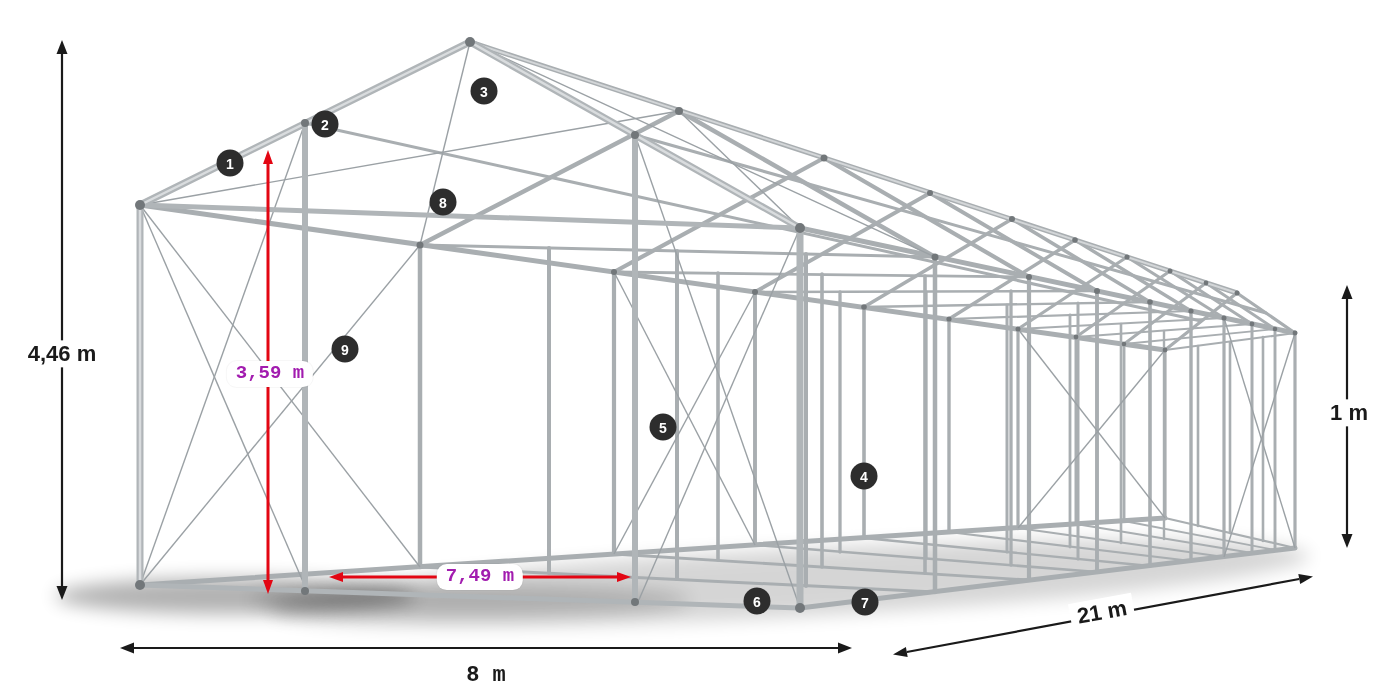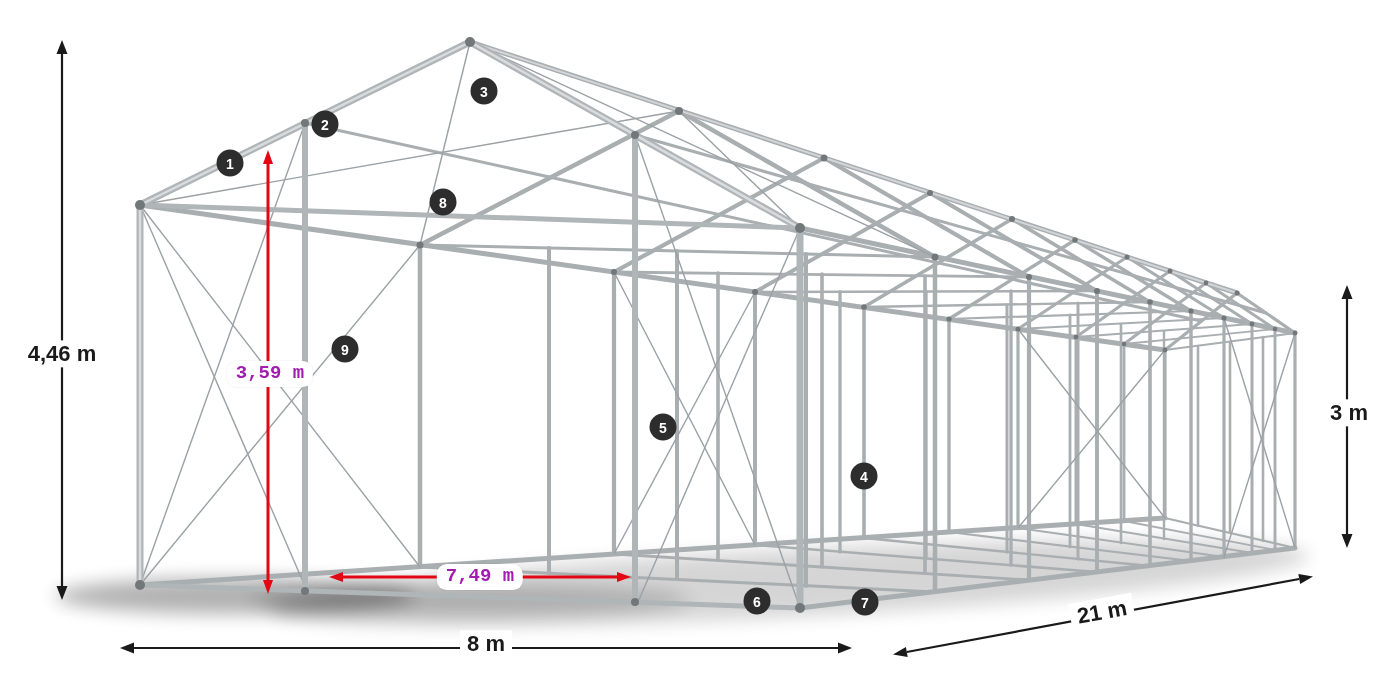--- a/index.html
+++ b/index.html
@@ -285,23 +285,23 @@
 
       <line x1="906.8" y1="652" x2="1299.2" y2="579" stroke-width="2.2"></line>
       <polygon points="893,654.5 907.7,656.9 905.9,647.0" stroke="none"></polygon>
       <polygon points="1313,576.5 1300.2,584.0 1298.3,574.1" stroke="none"></polygon>
     </g>
   </svg>
 
   <div class="dim-label" style="left:62px;top:310px;margin-top:44px;">4,46 m</div>
   <div class="dim-label red" style="left:270px;top:374px;">3,59 m</div>
   <div class="dim-label red" style="left:480px;top:577px;">7,49 m</div>
-  <div class="dim-label" style="left:486px;top:644px;">8 m</div>
+  <div class="dim-label" style="left:486px;top:676px;font-family:Liberation Mono, monospace;">8 m</div>
   <div class="dim-label rot" style="left:1102px;top:612px;">21 m</div>
-  <div class="dim-label" style="left:1349px;top:413px;">3 m</div>
+  <div class="dim-label" style="left:1349px;top:413px;">1 m</div>
 
   <div class="badge" style="left:230px;top:163px;">1</div>
   <div class="badge" style="left:325px;top:124px;">2</div>
   <div class="badge" style="left:484px;top:91px;">3</div>
   <div class="badge" style="left:864px;top:476px;">4</div>
   <div class="badge" style="left:663px;top:427px;">5</div>
   <div class="badge" style="left:757px;top:601px;">6</div>
   <div class="badge" style="left:865px;top:602px;">7</div>
   <div class="badge" style="left:443px;top:202px;">8</div>
   <div class="badge" style="left:345px;top:349px;">9</div>

